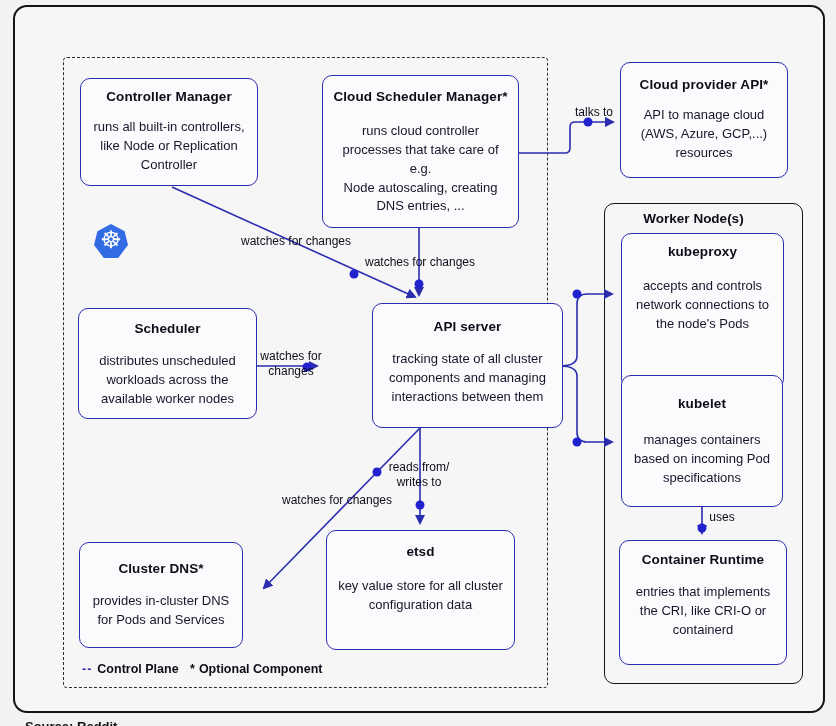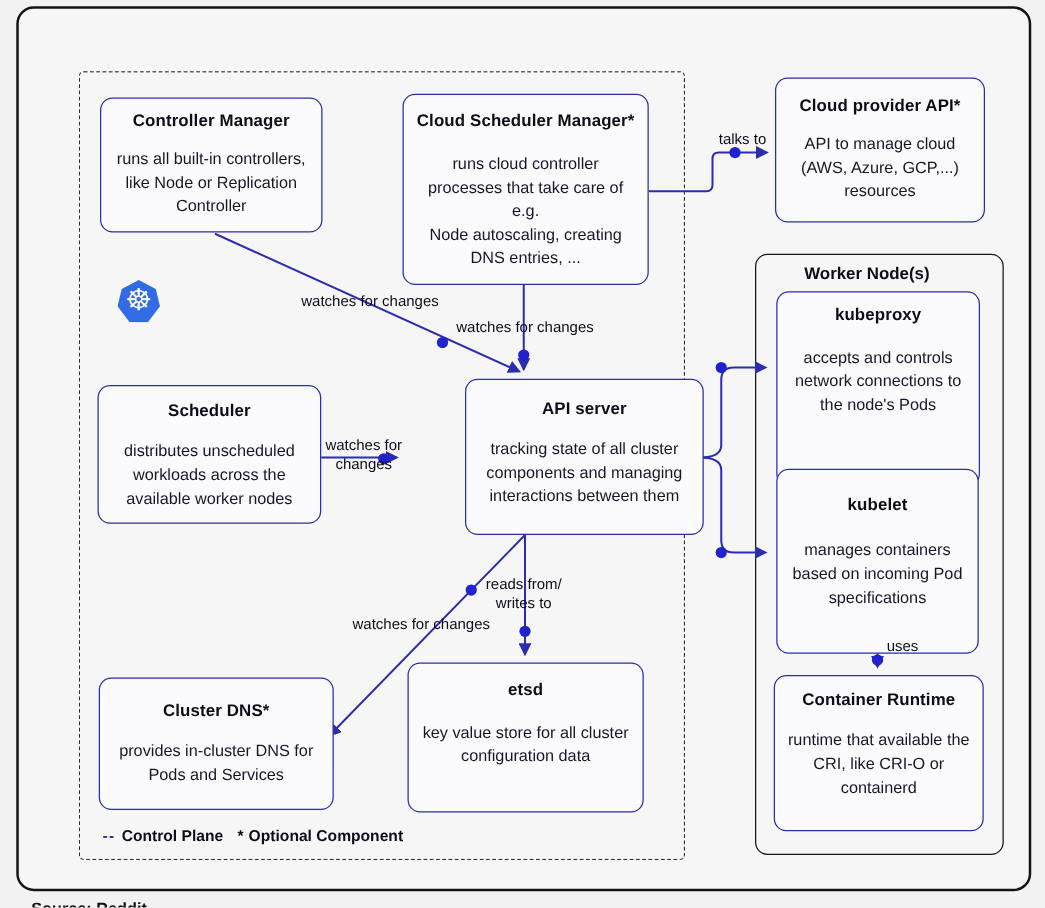--- a/index.html
+++ b/index.html
@@ -117,43 +117,43 @@
 <div class="node" style="left:78px;top:308px;width:179px;height:111px;gap:16px;padding-top:12px;">
   <div class="node-title">Scheduler</div>
   <div class="node-body">distributes unscheduled workloads across the available worker nodes</div>
 </div>
 
 <div class="node" style="left:324px;top:303px;width:191px;height:125px;gap:16px;padding-top:15px;margin-left:48px;">
   <div class="node-title">API server</div>
   <div class="node-body">tracking state of all cluster components and managing interactions between them</div>
 </div>
 
-<div class="node" style="left:79px;top:542px;width:188px;height:106px;gap:16px;padding-top:18px;">
+<div class="node" style="left:79px;top:542px;width:164px;height:106px;gap:16px;padding-top:18px;">
   <div class="node-title">Cluster DNS*</div>
   <div class="node-body">provides in-cluster DNS for Pods and Services</div>
 </div>
 
 <div class="node" style="left:326px;top:530px;width:189px;height:120px;gap:18px;padding-top:13px;">
   <div class="node-title">etsd</div>
   <div class="node-body">key value store for all cluster configuration data</div>
 </div>
 
 <div class="node" style="left:621px;top:233px;width:163px;height:156px;gap:18px;">
   <div class="node-title">kubeproxy</div>
   <div class="node-body">accepts and controls network connections to the node's Pods</div>
 </div>
 
-<div class="node" style="left:621px;top:375px;width:162px;height:148px;gap:20px;padding-top:20px;">
+<div class="node" style="left:621px;top:375px;width:162px;height:132px;gap:20px;padding-top:20px;">
   <div class="node-title">kubelet</div>
   <div class="node-body">manages containers based on incoming Pod specifications</div>
 </div>
 
 <div class="node" style="left:619px;top:540px;width:168px;height:125px;padding-top:11px;">
   <div class="node-title">Container Runtime</div>
-  <div class="node-body">runtime that available the CRI, like CRI-O or containerd</div>
+  <div class="node-body">entries that implements the CRI, like CRI-O or containerd</div>
 </div>
 
 <div class="edge-label" style="left:594px;top:112px;">talks to</div>
 <div class="edge-label" style="left:296px;top:241px;">watches for changes</div>
 <div class="edge-label" style="left:420px;top:262px;">watches for changes</div>
 <div class="edge-label" style="left:291px;top:364px;">watches for
 changes</div>
 <div class="edge-label" style="left:419px;top:475px;">reads from/
 writes to</div>
 <div class="edge-label" style="left:337px;top:500px;">watches for changes</div>

